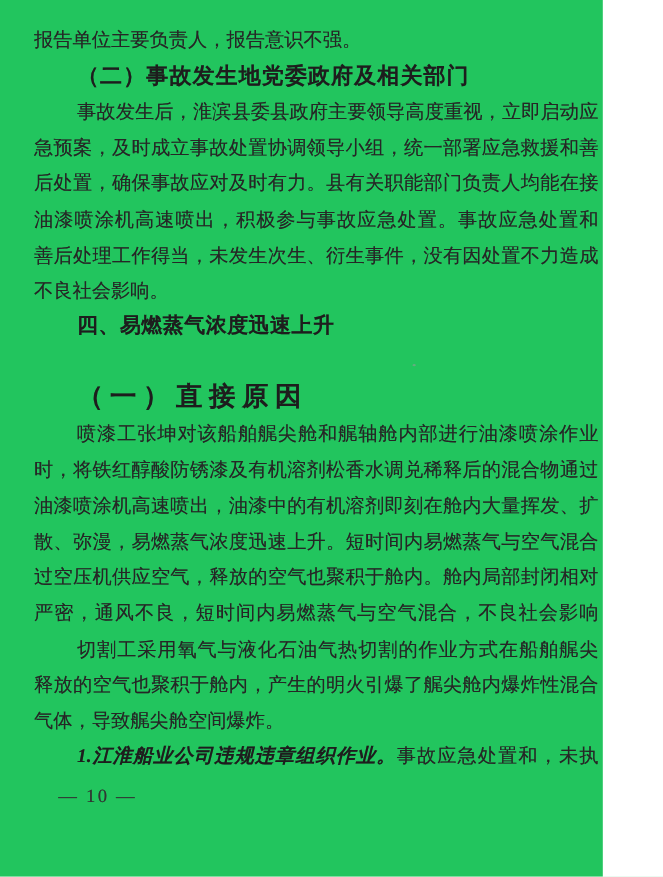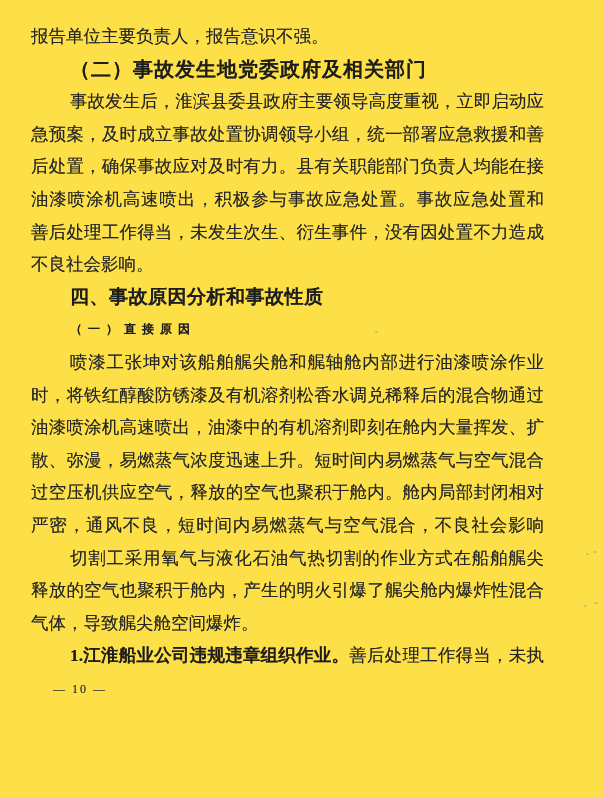--- a/index.html
+++ b/index.html
@@ -1,20 +1,20 @@
 <!DOCTYPE html>
 <html lang="zh"><head>
 <meta charset="utf-8">
 <style>
   html,body { margin:0; padding:0; background:#ffffff; }
   .page {
     position:relative;
-    width:603px;
+    width:548px;
     height:797px;
-    background:#fde047;
+    background:#22c55e;
     overflow:hidden;
     font-family:"Liberation Serif","DejaVu Serif",serif;
     color:#262626;
     text-shadow:0 0 0.6px rgba(40,40,40,0.55);
   }
   .content {
     padding-top:20px;
     padding-left:31px;
     width:513px;
   }
@@ -36,30 +36,31 @@
     color:#1d1d1d;
   }
   .h-hei {
     font-size:19px;
     font-weight:bold;
     font-family:"Liberation Sans","DejaVu Sans",sans-serif;
     letter-spacing:0.5px;
     color:#1d1d1d;
   }
   .h-sub {
-    font-size:12px;
+    font-size:24px;
     font-weight:bold;
     letter-spacing:6px;
     color:#1d1d1d;
+    margin-top:32px;
   }
-  .b { font-weight:bold; color:#1d1d1d; }
+  .b { font-weight:bold; color:#1d1d1d;font-style:italic; }
   .footer {
     margin-top:10px;
     padding-left:22px;
-    font-size:12px;
+    font-size:17px;
     letter-spacing:2px;
     color:#333333;
   }
   .speckle {
     position:absolute;
     background:#9a9a9a;
     border-radius:50%;
     width:3px;
     height:2px;
     opacity:0.55;
@@ -76,33 +77,33 @@
 <div class="page">
   <div class="content">
     <div class="line">报告单位主要负责人，报告意识不强。</div>
     <div class="line h-kai ind">（二）事故发生地党委政府及相关部门</div>
     <div class="line ind fill">事故发生后，淮滨县委县政府主要领导高度重视，立即启动应</div>
     <div class="line fill">急预案，及时成立事故处置协调领导小组，统一部署应急救援和善</div>
     <div class="line fill">后处置，确保事故应对及时有力。县有关职能部门负责人均能在接</div>
     <div class="line fill">油漆喷涂机高速喷出，积极参与事故应急处置。事故应急处置和</div>
     <div class="line fill">善后处理工作得当，未发生次生、衍生事件，没有因处置不力造成</div>
     <div class="line">不良社会影响。</div>
-    <div class="line h-hei ind">四、事故原因分析和事故性质</div>
+    <div class="line h-hei ind">四、易燃蒸气浓度迅速上升</div>
     <div class="line h-sub ind">（一）直接原因</div>
     <div class="line ind fill">喷漆工张坤对该船舶艉尖舱和艉轴舱内部进行油漆喷涂作业</div>
     <div class="line fill">时，将铁红醇酸防锈漆及有机溶剂松香水调兑稀释后的混合物通过</div>
     <div class="line fill">油漆喷涂机高速喷出，油漆中的有机溶剂即刻在舱内大量挥发、扩</div>
     <div class="line fill">散、弥漫，易燃蒸气浓度迅速上升。短时间内易燃蒸气与空气混合</div>
     <div class="line fill">过空压机供应空气，释放的空气也聚积于舱内。舱内局部封闭相对</div>
     <div class="line fill">严密，通风不良，短时间内易燃蒸气与空气混合，不良社会影响</div>
     <div class="line ind fill">切割工采用氧气与液化石油气热切割的作业方式在船舶艉尖</div>
     <div class="line fill">释放的空气也聚积于舱内，产生的明火引爆了艉尖舱内爆炸性混合</div>
     <div class="line">气体，导致艉尖舱空间爆炸。</div>
     <div class="line ind fill">
-      <span class="b">1.江淮船业公司违规违章组织作业。</span><span>善后处理工作得当，未执</span>
+      <span class="b">1.江淮船业公司违规违章组织作业。</span><span>事故应急处置和，未执</span>
     </div>
     <div class="footer">— 10 —</div>
   </div>
 
   <div class="speckle sp1"></div>
   <div class="speckle sp2"></div>
   <div class="speckle sp3"></div>
   <div class="speckle sp4"></div>
   <div class="speckle sp5"></div>
 </div>

